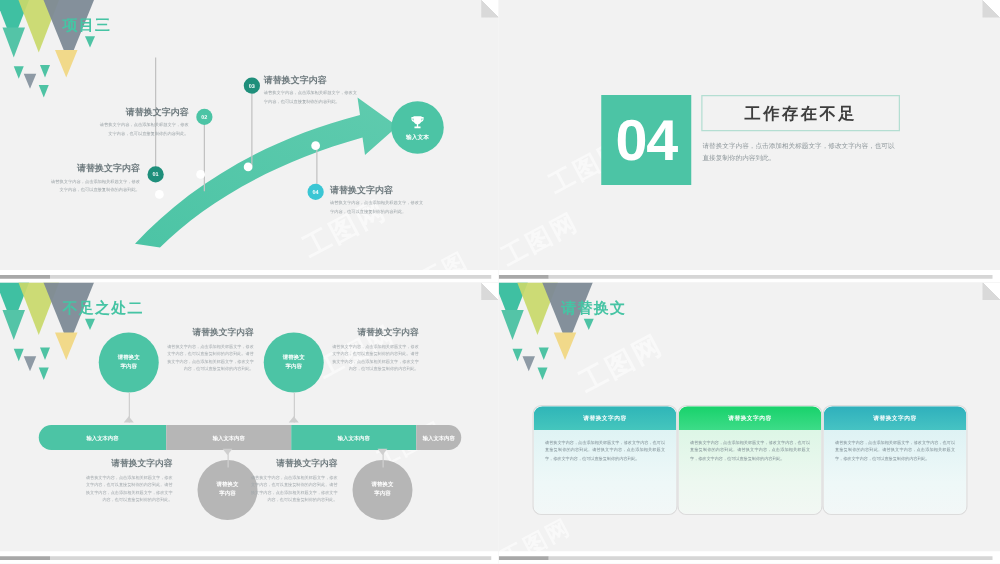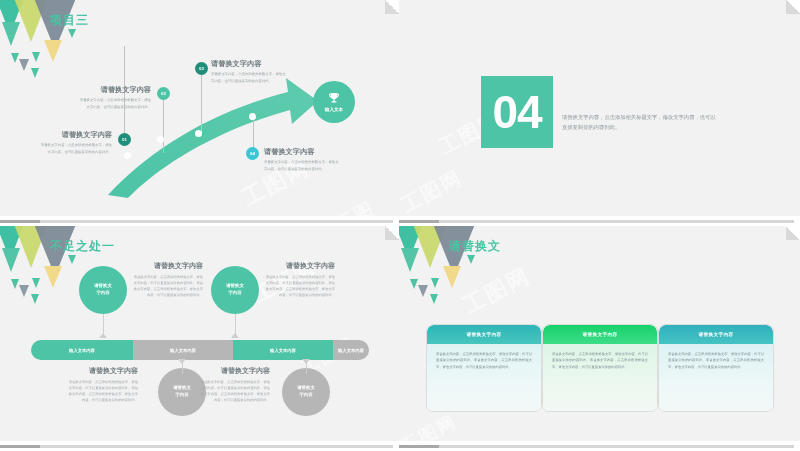--- a/index.html
+++ b/index.html
@@ -194,20 +194,23 @@
     <div class="canvas">
       <div class="fold"></div>
 
       <div class="wm" style="left:38px;top:120px;font-size:20px;">工图网</div>
       <div class="wm" style="left:0px;top:178px;font-size:20px;">工图网</div>
 
       <div class="numbox">
         <span>04</span>
       </div>
 
+      <div class="titlebox">
+        <span>工作存在不足</span>
+      </div>
 
       <div class="desc">请替换文字内容，点击添加相关标题文字，修改文字内容，也可以直接复制你的内容到此。</div>
     </div>
     <div class="footbar"></div>
   </div>
 
   <div class="slide s3">
     <div class="canvas">
       <div class="fold"></div>
 
@@ -217,21 +220,21 @@
         <i class="tri t-c"></i>
         <i class="tri t-d"></i>
         <i class="tri t-e"></i>
         <i class="tri t-f"></i>
         <i class="tri t-g"></i>
         <i class="tri t-h"></i>
         <i class="tri t-i"></i>
         <i class="tri t-j"></i>
       </div>
 
-      <div class="slide-title">不足之处一</div>
+      <div class="slide-title">不足之处二</div>
 
       <div class="wm" style="left:252px;top:42px;font-size:20px;">工图网</div>
       <div class="wm" style="left:300px;top:118px;font-size:17px;">工图网</div>
 
       <div class="seg g lcap" style="left:31px;top:114px;width:102px;">输入文本内容</div>
       <div class="seg k" style="left:133px;top:114px;width:100px;">输入文本内容</div>
       <div class="seg g" style="left:233px;top:114px;width:100px;">输入文本内容</div>
       <div class="seg k rcap" style="left:333px;top:114px;width:36px;">输入文本内容</div>
 
       <div class="bigcircle g" style="left:79px;top:40px;">

